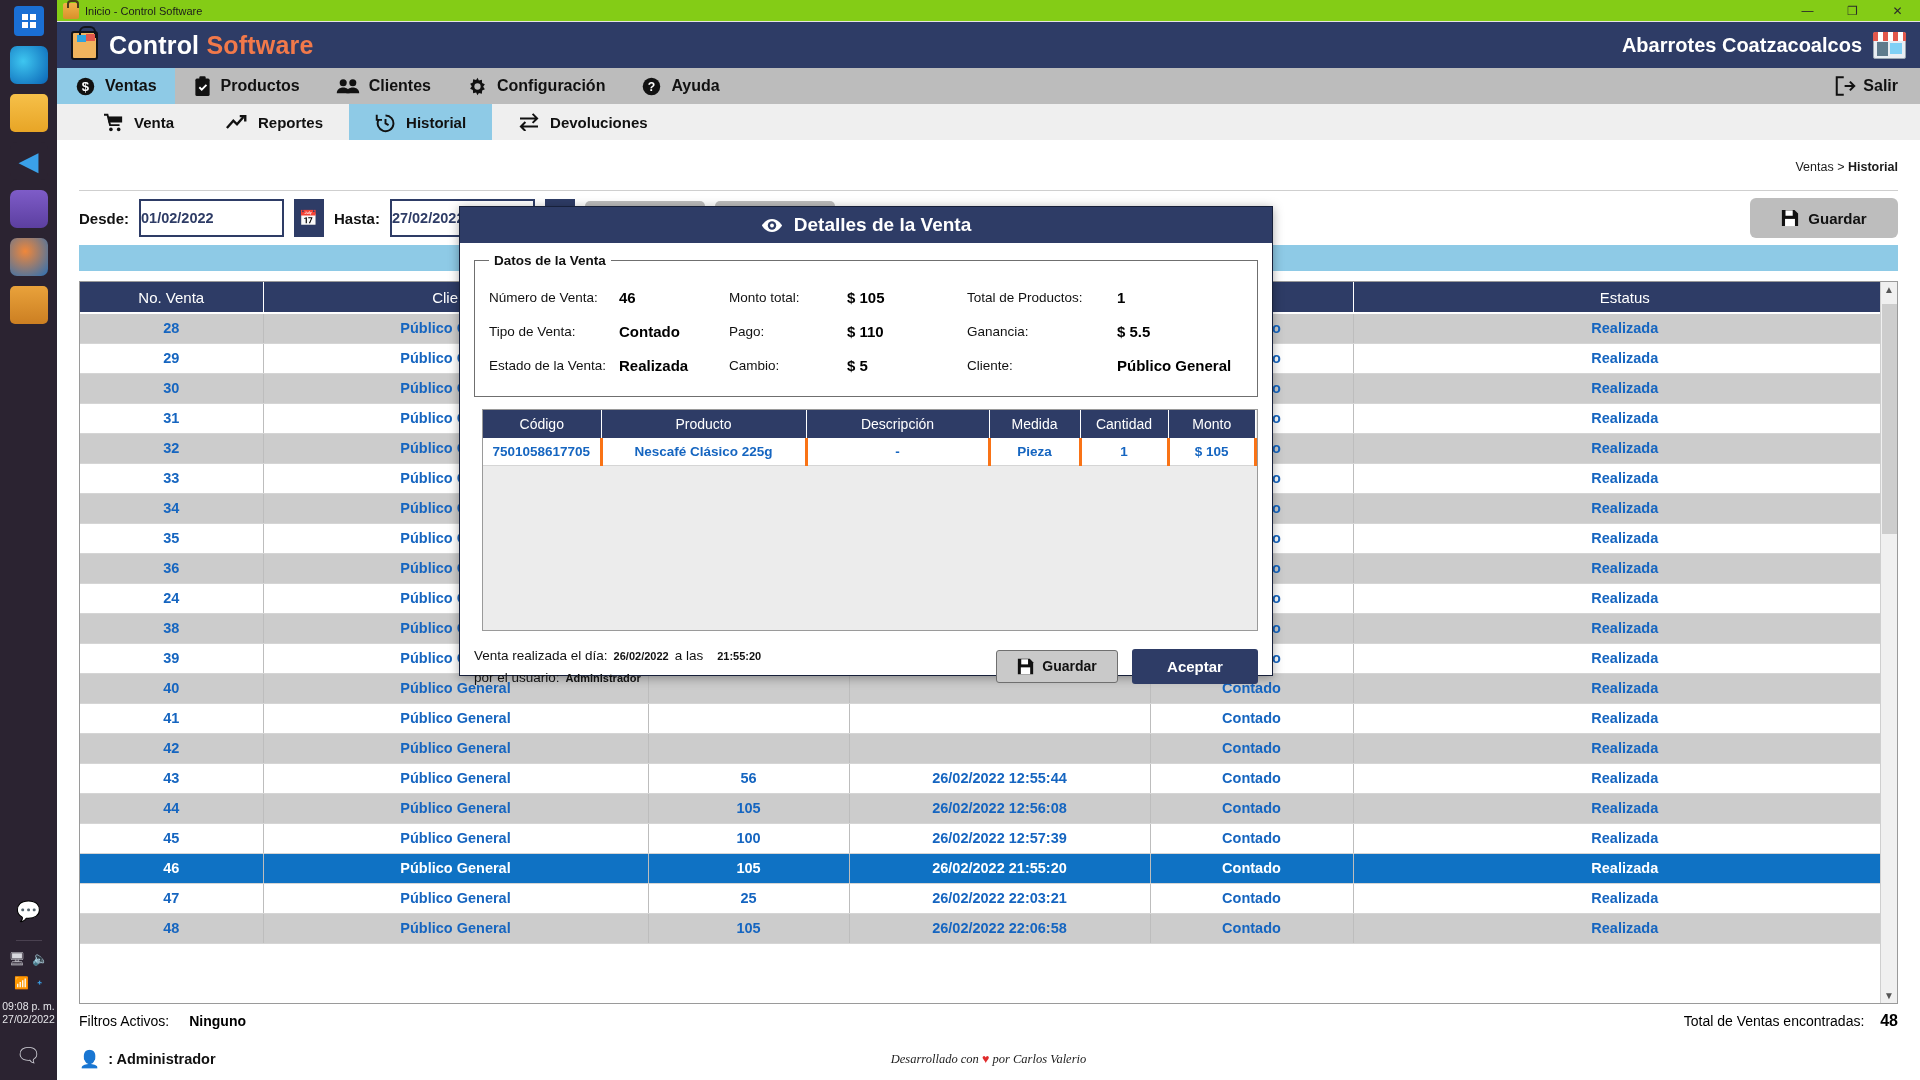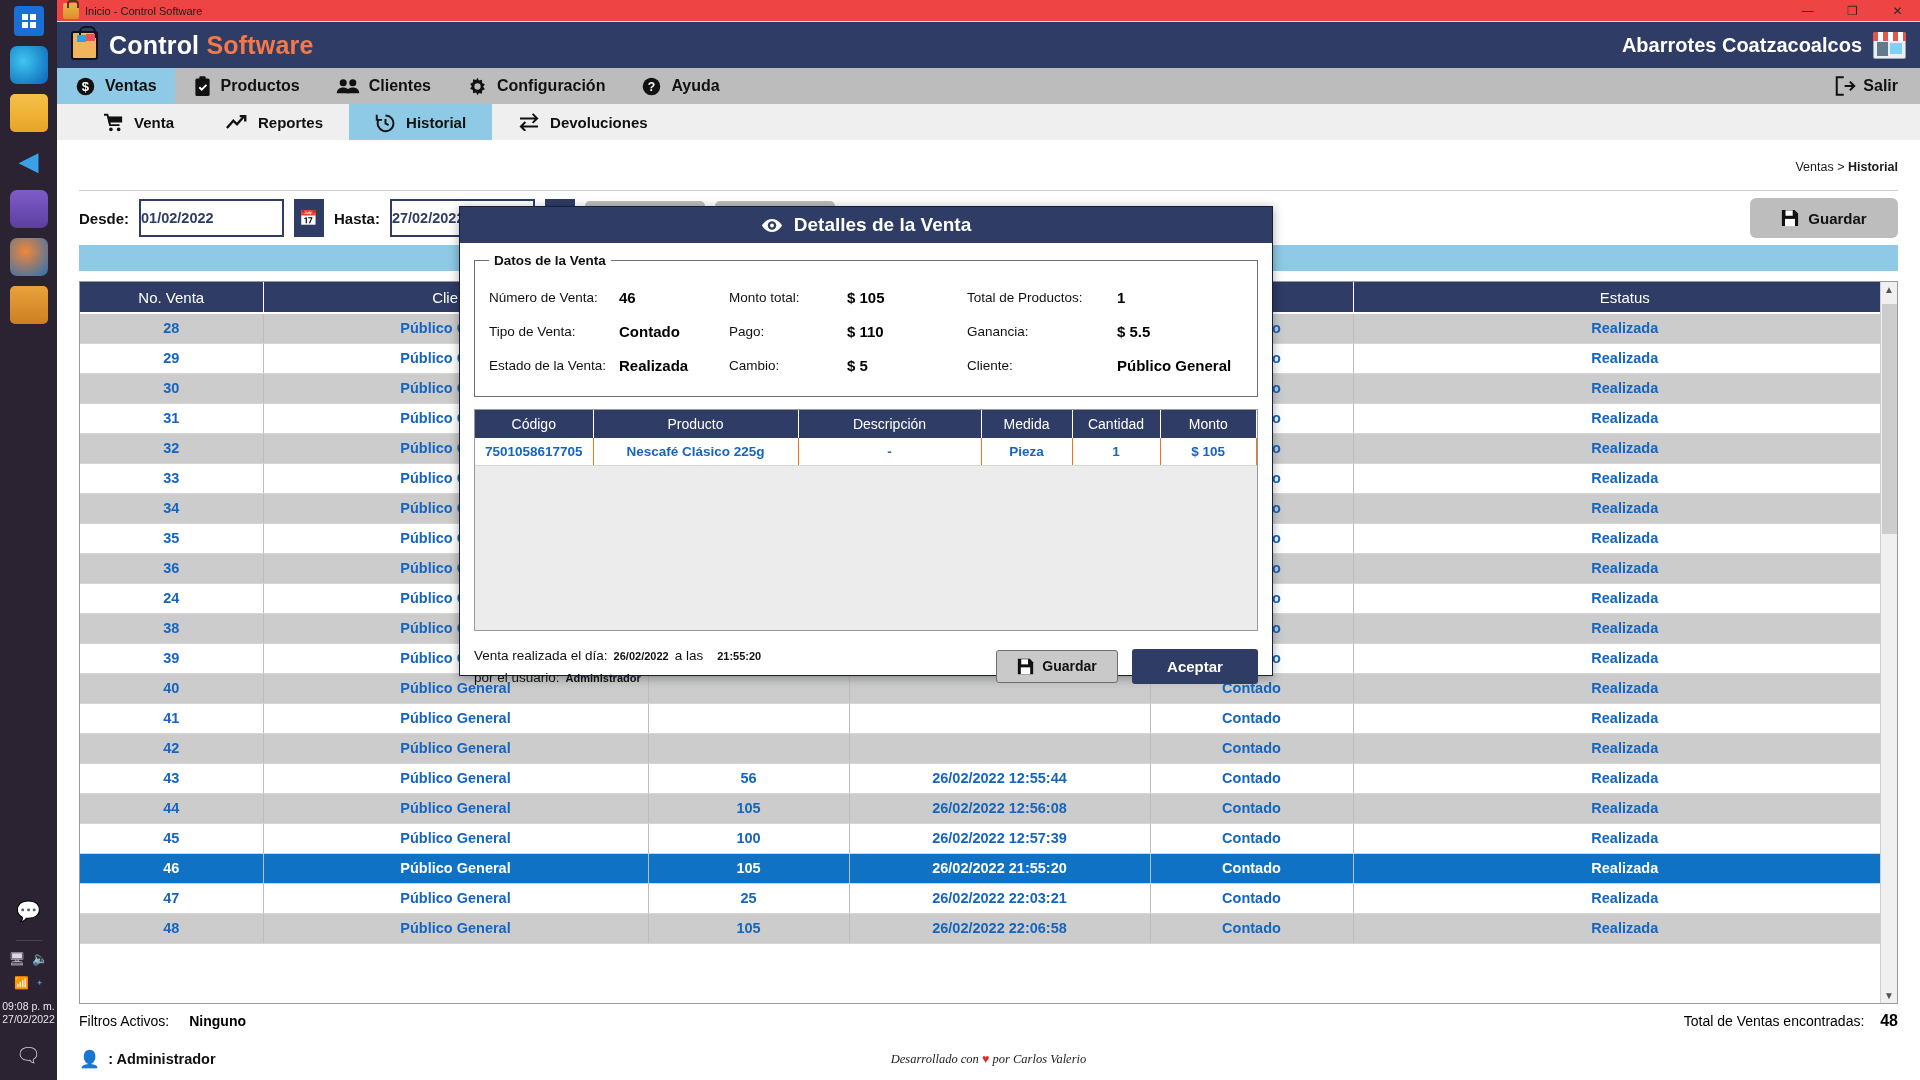--- a/index.html
+++ b/index.html
@@ -39,21 +39,21 @@
   .tb-clock { color:#e6e6ea; font-size:10.5px; line-height:1.25; text-align:center; }
   .tb-small { font-size:12px; color:#cfcfd6; }
 
   
   #app-window {
     position: absolute; left: 57px; top: 0; width: 1863px; height: 1080px;
     background: #ffffff; display: flex; flex-direction: column;
   }
 
   #titlebar {
-    height: 16px; background:#ef4444; display:flex; align-items:center;
+    height: 16px; background:#84cc16; display:flex; align-items:center;
     border-bottom: 1px solid #e3e3e3; flex: 0 0 22px;
   }
   #titlebar .tb-app-icon {
     width:16px; height:16px; margin:0 6px 0 6px; background:linear-gradient(#f1b34a,#d9902a);
     border-radius:2px; position:relative; flex:0 0 16px;
   }
   #titlebar .tb-app-icon::after{
     content:""; position:absolute; left:4px; top:-3px; width:8px; height:6px;
     border:2px solid #4a3a1c; border-bottom:none; border-radius:4px 4px 0 0;
   }
@@ -208,23 +208,23 @@
   .c2 { width:118px; }  .c2v { width:120px; }
   .c3 { width:150px; }  .c3v { flex:1 1 auto; }
 
   table.mgrid { width:100%; border-collapse:collapse; table-layout:fixed; }
   table.mgrid th {
     background:#2e3c66; color:#fff; font-size:14px; font-weight:normal; height:28px;
     border-right:1px solid #fff;
   }
   table.mgrid td {
     height:27px; text-align:center; font-size:13.5px; font-weight:bold; color:#1565c0;
-    border-right:1px solid #f97316; border-bottom:1px solid #d5d5d5; background:#fff;
-  }
-  #mtable-wrap { border:1px solid #9a9a9a; height:222px; background:#ececec; overflow:hidden; }
+    border-right:3px solid #f97316; border-bottom:1px solid #d5d5d5; background:#fff;
+  }
+  #mtable-wrap { border:1px solid #9a9a9a; height:222px; background:#ececec; overflow:hidden;margin-left:8px; }
 
   #modal-footer { flex:0 0 70px; display:flex; align-items:center; padding:0 14px; gap:14px; }
   .mf-lines { display:flex; flex-direction:column; gap:7px; }
   .mf-line { font-size:13.5px; color:#111; display:flex; align-items:baseline; gap:6px; }
   .mf-line b { font-size:11px;text-align:right; }
   .mf-btns { margin-left:auto; display:flex; gap:14px; align-items:center; }
   .btn-guardar {
     height:33px; min-width:122px; background:#c9c9c9; border:1px solid #6f6f6f;
     border-radius:3px; display:flex; align-items:center; justify-content:center; gap:8px;
     font-size:14px; font-weight:bold; color:#111;

